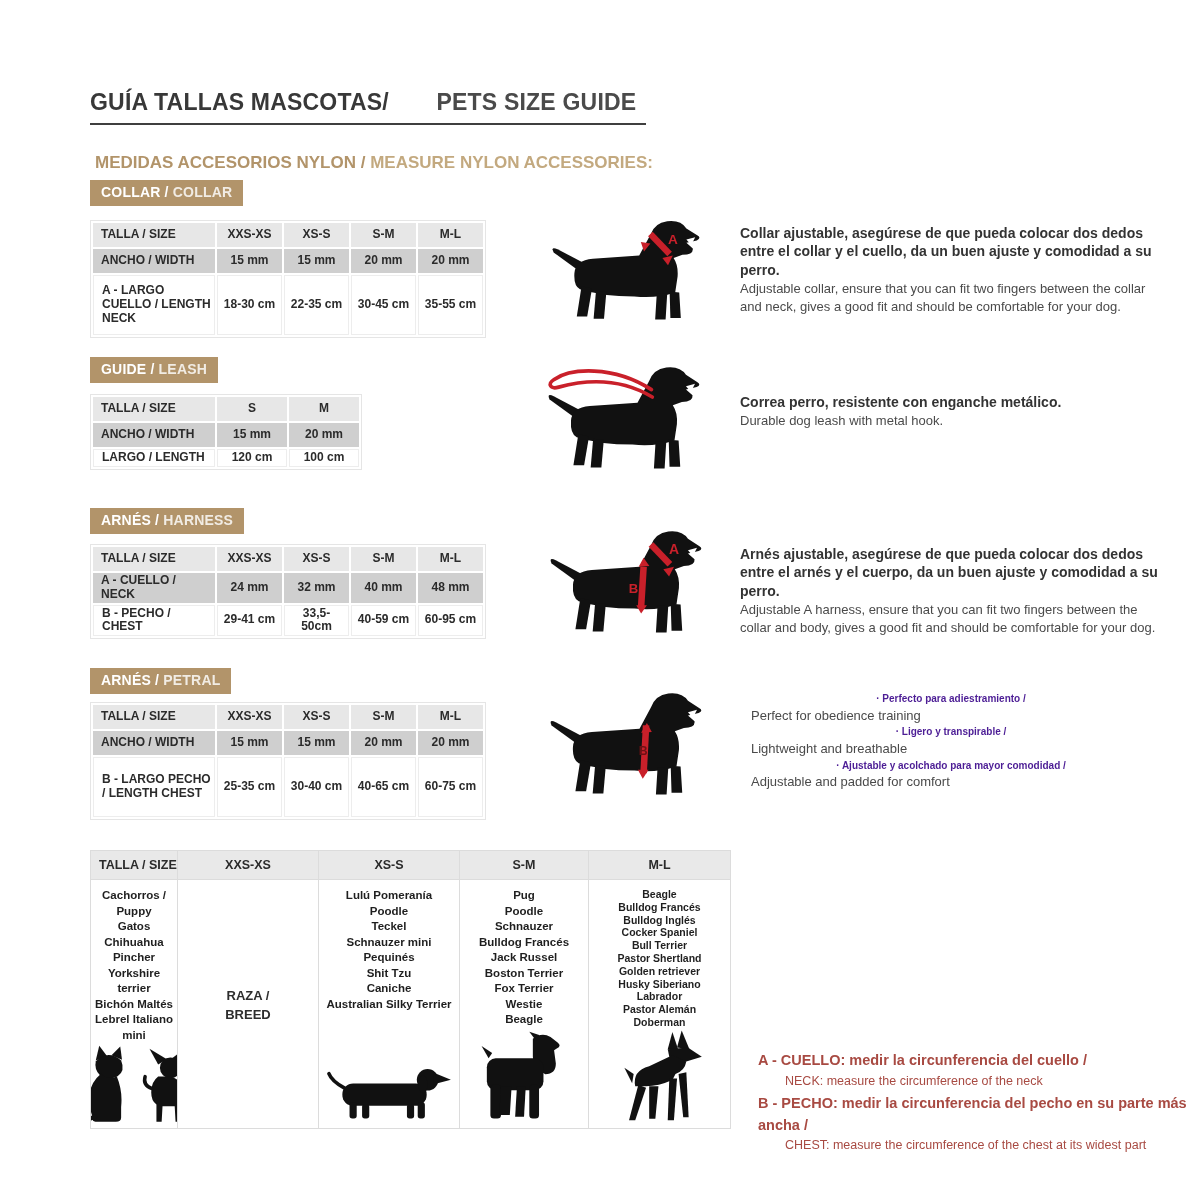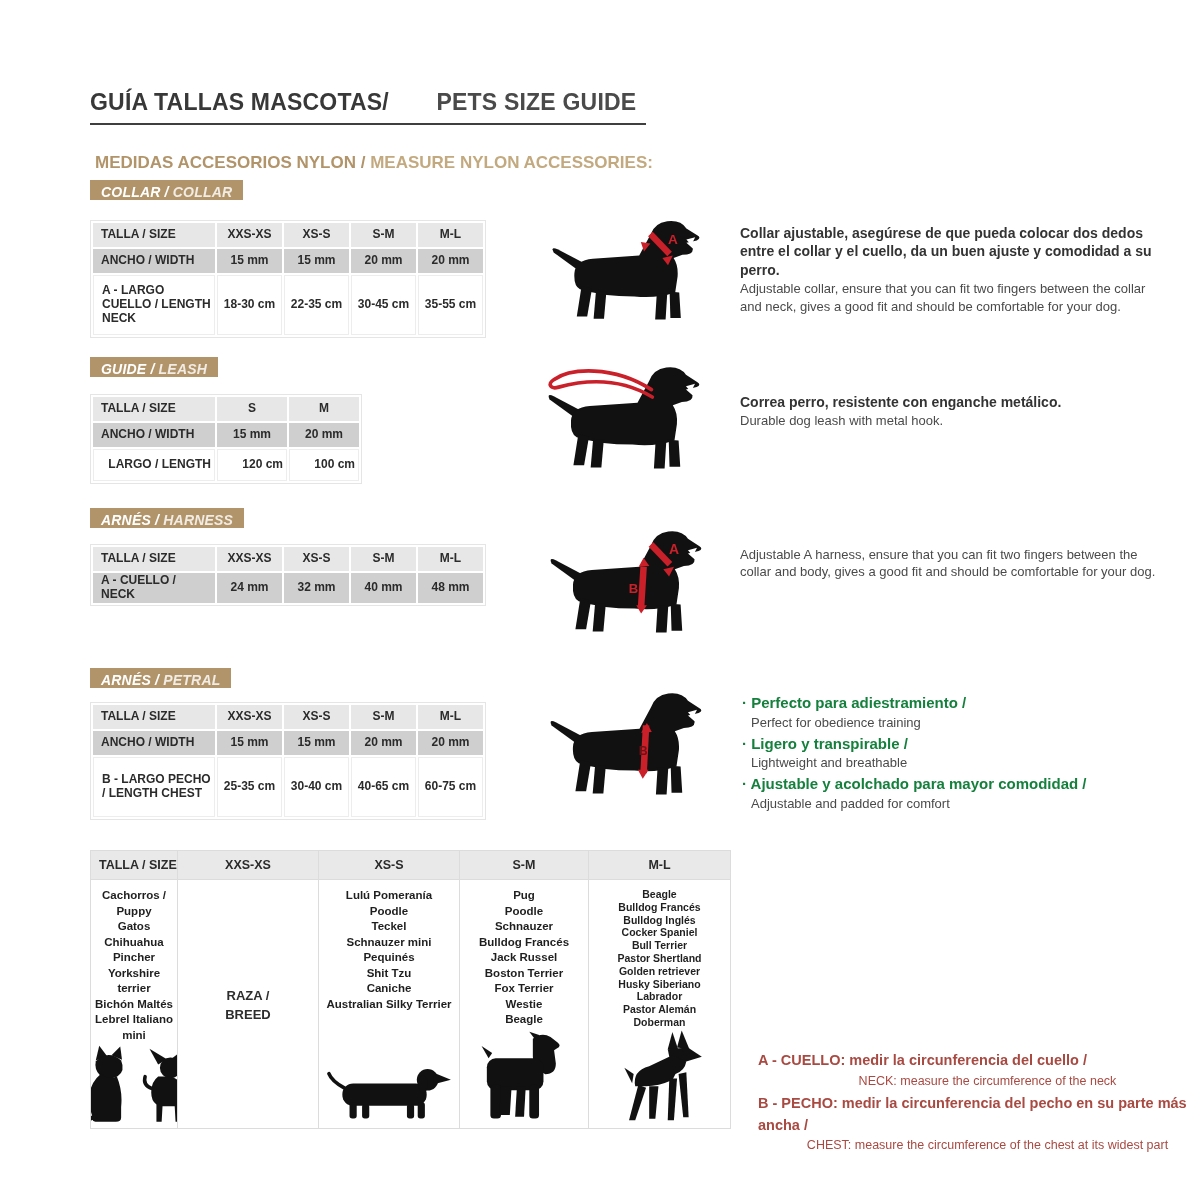--- a/index.html
+++ b/index.html
@@ -17,49 +17,49 @@
   .page-title .en{color:#4a4a4a;margin-left:41px;}
   .page-subtitle{
     position:absolute;left:95px;top:139px;font-size:17px;font-weight:bold;white-space:nowrap;
   }
   .page-subtitle .es{color:#b2946a;margin-top:10px;}
   .page-subtitle .en{color:#c3a97f;}
 
   
   .badge{
     position:absolute;background:#b2946a;color:#fff;font-weight:bold;
-    font-size:14px;padding:4px 11px 0;white-space:nowrap;letter-spacing:.2px;font-style:italic;
+    font-size:14px;padding:4px 11px 6px;white-space:nowrap;letter-spacing:.2px;
   }
   .badge .en{color:rgba(255,255,255,.82);}
 
   
   table.size-table{
     position:absolute;border-collapse:separate;border-spacing:2px;
     background:#fff;border:1px solid #e5e5e5;
   }
   .size-table td{
     box-sizing:border-box;text-align:center;font-weight:bold;font-size:12px;
     color:#2b2b2b;height:24px;padding:1px 3px;line-height:1.15;
   }
   .size-table td.lbl{text-align:left;padding-left:8px;width:122px;}
   .size-table td.v{width:65px;}
   .size-table.leash-t td.v{width:70px;}
   .size-table tr.head td{background:#e7e7e7;}
   .size-table tr.mid td{background:#cfcfcf;}
   .size-table tr.last td{background:#ffffff;border:1px solid #ededed;}
   .size-table tr.tall td{height:60px;}
-  .size-table tr.med td{height:32px;text-align:right;}
+  .size-table tr.med td{height:18px;}
 
   
   .desc{position:absolute;left:740px;width:418px;}
   .desc .es{font-weight:bold;font-size:14px;line-height:1.32;color:#333;}
   .desc .en{font-size:13px;line-height:1.32;color:#4a4a4a;margin-top:1px;}
 
   .bullets{position:absolute;left:742px;width:418px;}
-  .bullets .b-es{font-weight:bold;font-size:15px;line-height:1.45;color:#15803d;}
+  .bullets .b-es{font-weight:bold;font-size:10px;line-height:1.45;color:#4c1d95;text-align:center;}
   .bullets .b-es::before{content:"· ";}
   .bullets .b-en{font-size:13px;line-height:1.45;color:#4a4a4a;padding-left:9px;}
 
   
   .dog-fig{position:absolute;}
 
   
   .breed-table{
     position:absolute;left:90px;top:850px;
     display:grid;grid-template-columns:86px 140px 140px 128px 141px;
@@ -73,21 +73,21 @@
   .bc-label{justify-content:center;font-weight:bold;font-size:13px;
       white-space:pre-line;text-align:center;line-height:1.5;}
   .breed-list{white-space:pre-line;text-align:center;font-weight:bold;
       font-size:11.5px;line-height:1.35;color:#1f1f1f;}
   .breed-list.small{font-size:10.5px;line-height:1.22;}
   .animal-box{margin-top:auto;display:flex;align-items:flex-end;gap:8px;}
 
   
   .notes{position:absolute;left:758px;top:1050px;width:432px;color:#a84a42;}
   .note-bold{font-weight:bold;font-size:14.5px;line-height:1.5;}
-  .note-reg{font-size:12.5px;line-height:1.45;padding-left:27px;margin-bottom:3px;text-align:center;}
+  .note-reg{font-size:12.5px;line-height:1.45;padding-left:27px;margin-bottom:3px;}
 </style>
 </head>
 <body>
 
 <svg width="0" height="0" style="position:absolute" aria-hidden="true">
   <defs>
     <symbol id="dog-base" viewBox="0 0 200 140">
       <g fill="#111111">
         <path d="M46,62 L12,44 Q3,40 7,48 L44,75 Z"></path>
         <path d="M40,94 Q32,90 33,74 Q34,58 56,56 L114,52 L128,26 Q133,11 149,9 Q166,7 173,18 L187,27 Q192,30 186,33 L173,36 L181,43 Q182,51 168,51 L157,55 Q163,64 162,78 L159,98 Q135,106 108,103 Q68,103 40,94 Z"></path>
@@ -191,37 +191,45 @@
     <td class="v">S-M</td>
     <td class="v">M-L</td>
   </tr>
   <tr class="mid">
     <td class="lbl">A - CUELLO / NECK</td>
     <td class="v">24 mm</td>
     <td class="v">32 mm</td>
     <td class="v">40 mm</td>
     <td class="v">48 mm</td>
   </tr>
+  <tr class="last med">
+    <td class="lbl">B - PECHO / CHEST</td>
+    <td class="v">29-41 cm</td>
+    <td class="v">33,5-50cm</td>
+    <td class="v">40-59 cm</td>
+    <td class="v">60-95 cm</td>
+  </tr>
   </tbody>
 </table>
 
 <svg class="dog-fig" style="left:540px;top:524px" width="176" height="115" viewBox="0 0 200 140">
   <use href="#dog-base"></use>
   <g fill="#c9202a">
     <line x1="128" y1="25" x2="151" y2="49" stroke="#c9202a" stroke-width="8"></line>
     <line x1="119" y1="52" x2="116" y2="100" stroke="#c9202a" stroke-width="8"></line>
     <polygon points="113,52 126,51 119,41"></polygon>
     <polygon points="110,99 123,99 116,109"></polygon>
     <polygon points="143,55 156,52 150,64"></polygon>
     <text x="150" y="37" font-size="17" font-weight="bold">A</text>
     <text x="101" y="84" font-size="16" font-weight="bold">B</text>
   </g>
 </svg>
 
 <div class="desc" style="top:545px">
+  <div class="es">Arnés ajustable, asegúrese de que pueda colocar dos dedos entre el arnés y el cuerpo, da un buen ajuste y comodidad a su perro.</div>
   <div class="en">Adjustable A harness, ensure that you can fit two fingers between the collar and body, gives a good fit and should be comfortable for your dog.</div>
 </div>
 
 <div class="badge" style="left:90px;top:668px"><span>ARNÉS /</span><span class="en"> PETRAL</span></div>
 
 <table class="size-table" style="left:90px;top:702px">
   <tbody>
   <tr class="head">
     <td class="lbl">TALLA / SIZE</td>
     <td class="v">XXS-XS</td>

